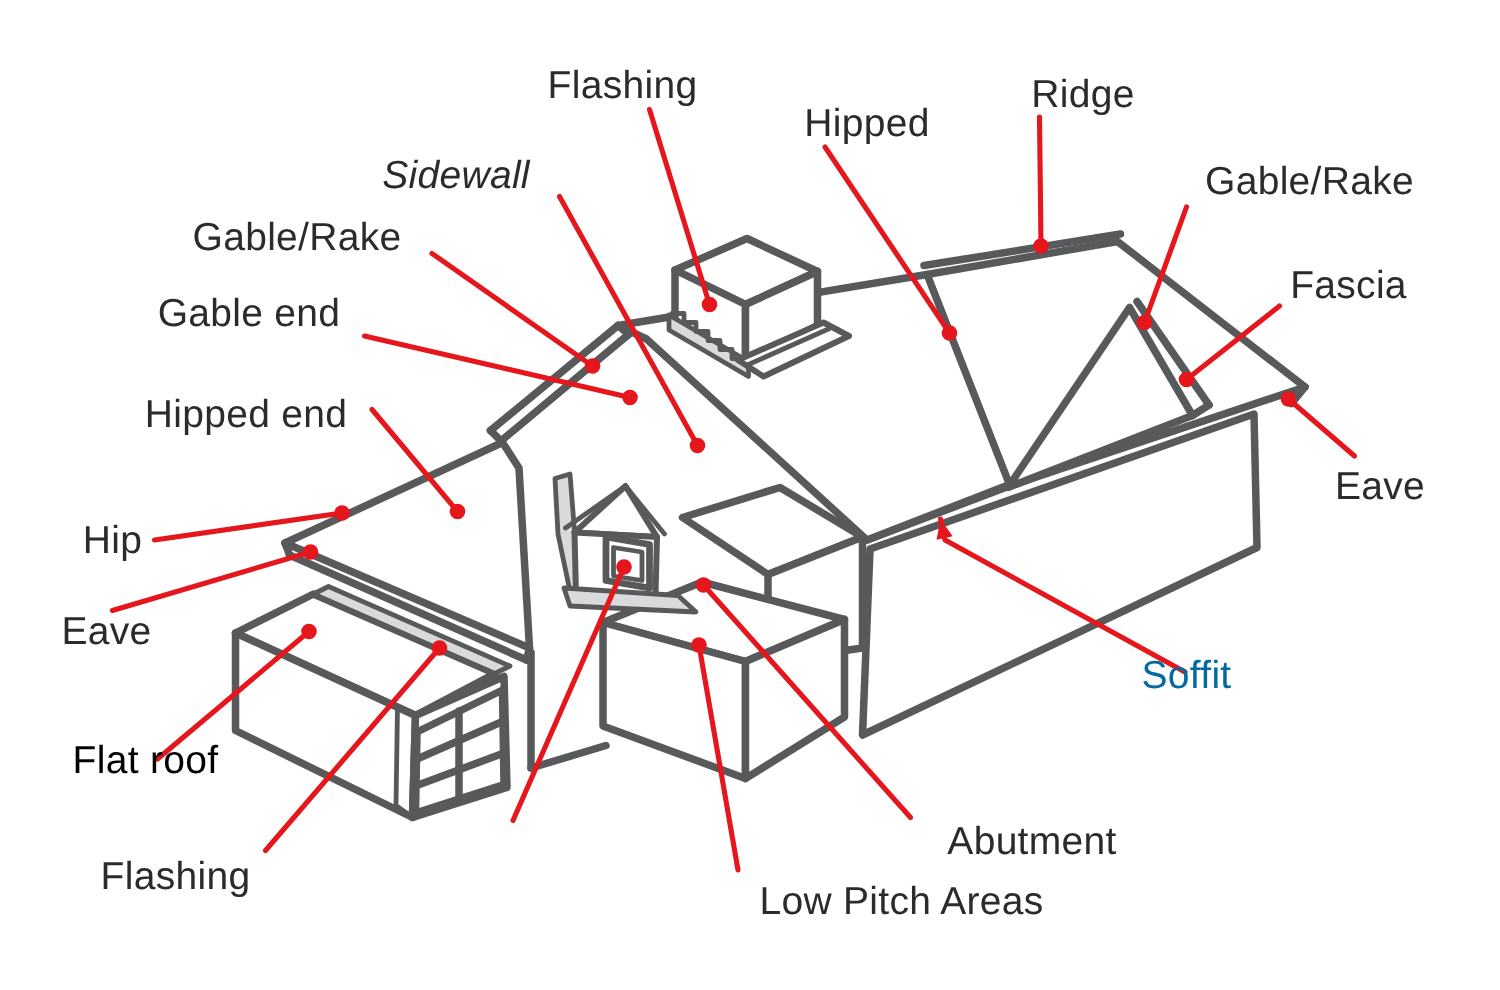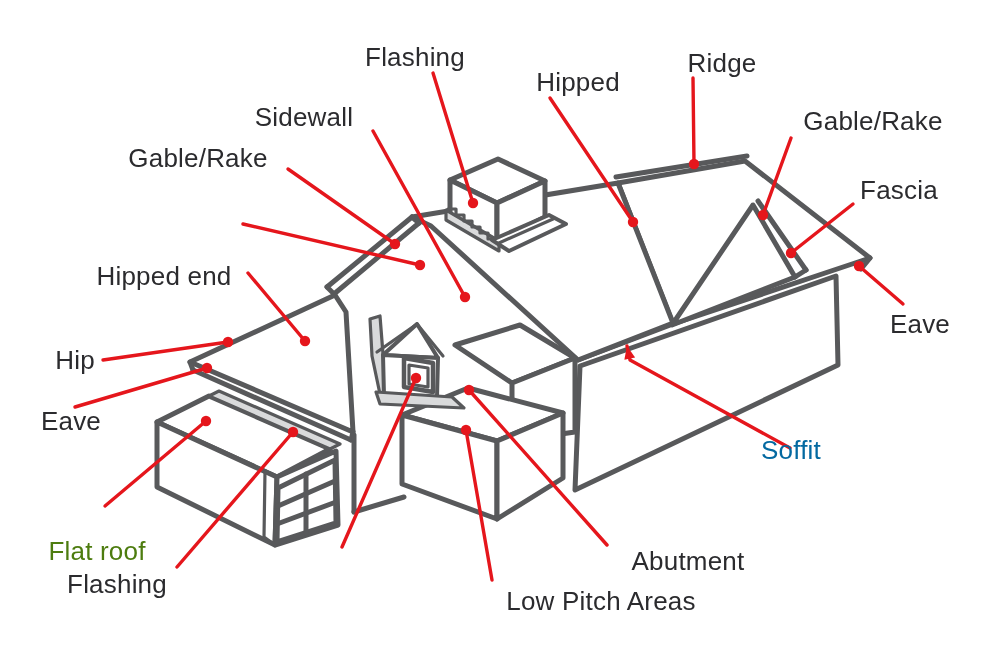--- a/index.html
+++ b/index.html
@@ -144,20 +144,21 @@
       <div class="diagram-label" style="left: 415px; top: 57px; color: rgb(43, 43, 46);">Flashing</div>
       <div class="diagram-label" style="left: 578px; top: 82px; color: rgb(43, 43, 46);">Hipped</div>
       <div class="diagram-label" style="left: 722px; top: 63px; color: rgb(43, 43, 46); text-align: right;">Ridge</div>
       <div class="diagram-label" style="left: 873px; top: 121px; color: rgb(43, 43, 46);">Gable/Rake</div>
       <div class="diagram-label" style="left: 899px; top: 190px; color: rgb(43, 43, 46);">Fascia</div>
       <div class="diagram-label" style="left: 920px; top: 324px; color: rgb(43, 43, 46);">Eave</div>
       <div class="diagram-label" style="left: 791px; top: 450px; color: #0369a1;">Soffit</div>
       <div class="diagram-label" style="left: 601px; top: 601px; color: rgb(43, 43, 46);">Low Pitch Areas</div>
       <div class="diagram-label" style="left: 688px; top: 561px; color: rgb(43, 43, 46);">Abutment</div>
       <div class="diagram-label" style="left: 117px; top: 584px; color: rgb(43, 43, 46);">Flashing</div>
-      <div class="diagram-label" style="left: 97px; top: 551px; color: #4d7c0f;">Flat roof</div>
+      <div class="diagram-label" style="left: 97px; top: 507px; color: #000000;">Flat roof</div>
       <div class="diagram-label" style="left: 71px; top: 421px; color: rgb(43, 43, 46);">Eave</div>
       <div class="diagram-label" style="left: 75px; top: 360px; color: rgb(43, 43, 46);">Hip</div>
       <div class="diagram-label" style="left: 164px; top: 276px; color: rgb(43, 43, 46);">Hipped end</div>
+      <div class="diagram-label" style="left: 166px; top: 209px; color: rgb(43, 43, 46);">Gable end</div>
       <div class="diagram-label" style="left: 198px; top: 158px; color: rgb(43, 43, 46);">Gable/Rake</div>
-      <div class="diagram-label" style="left: 304px; top: 117px; color: rgb(43, 43, 46);">Sidewall</div>
+      <div class="diagram-label" style="left: 304px; top: 117px; color: rgb(43, 43, 46); font-style: italic;">Sidewall</div>
     </div>
 </div>
 
 </body></html>

